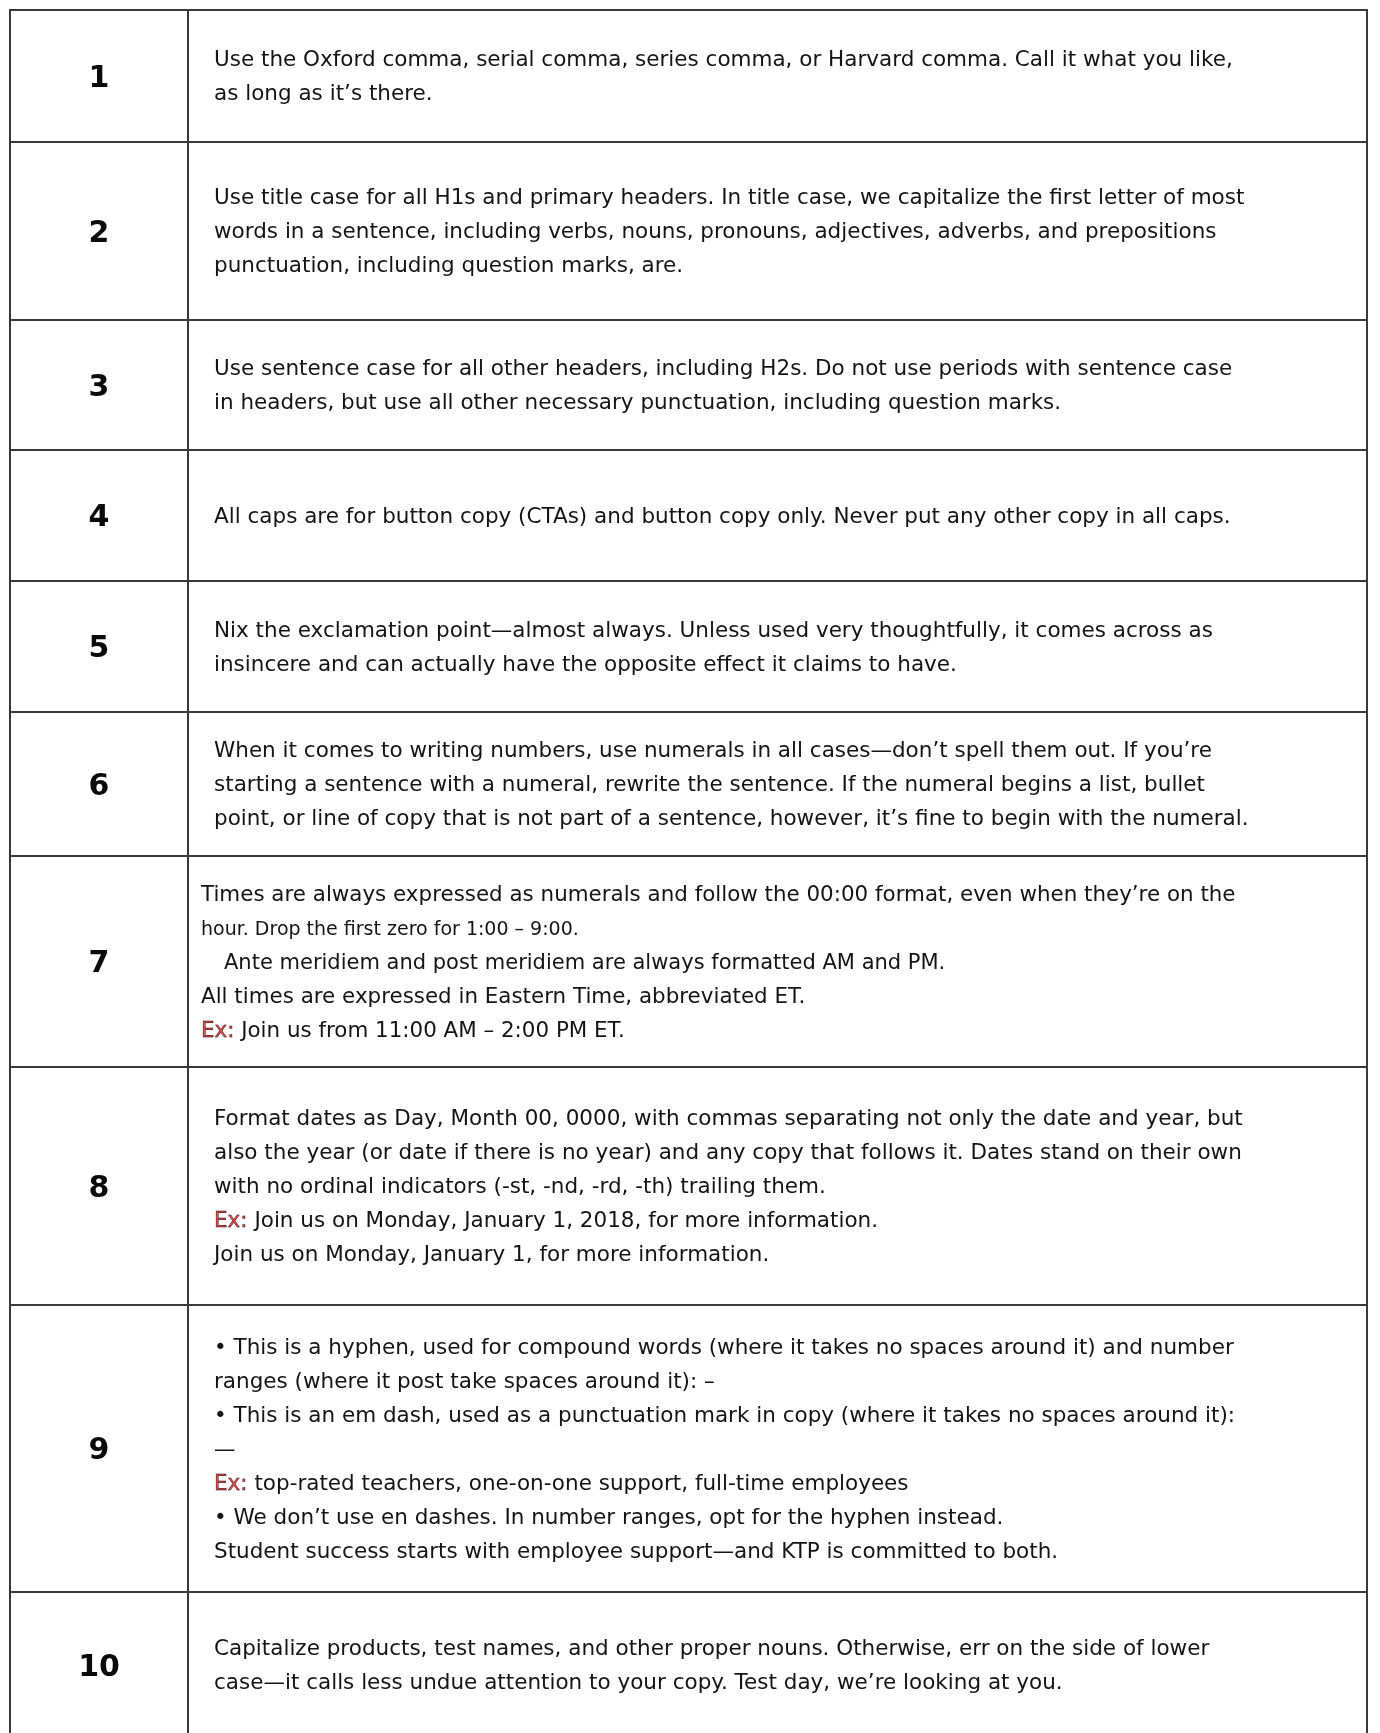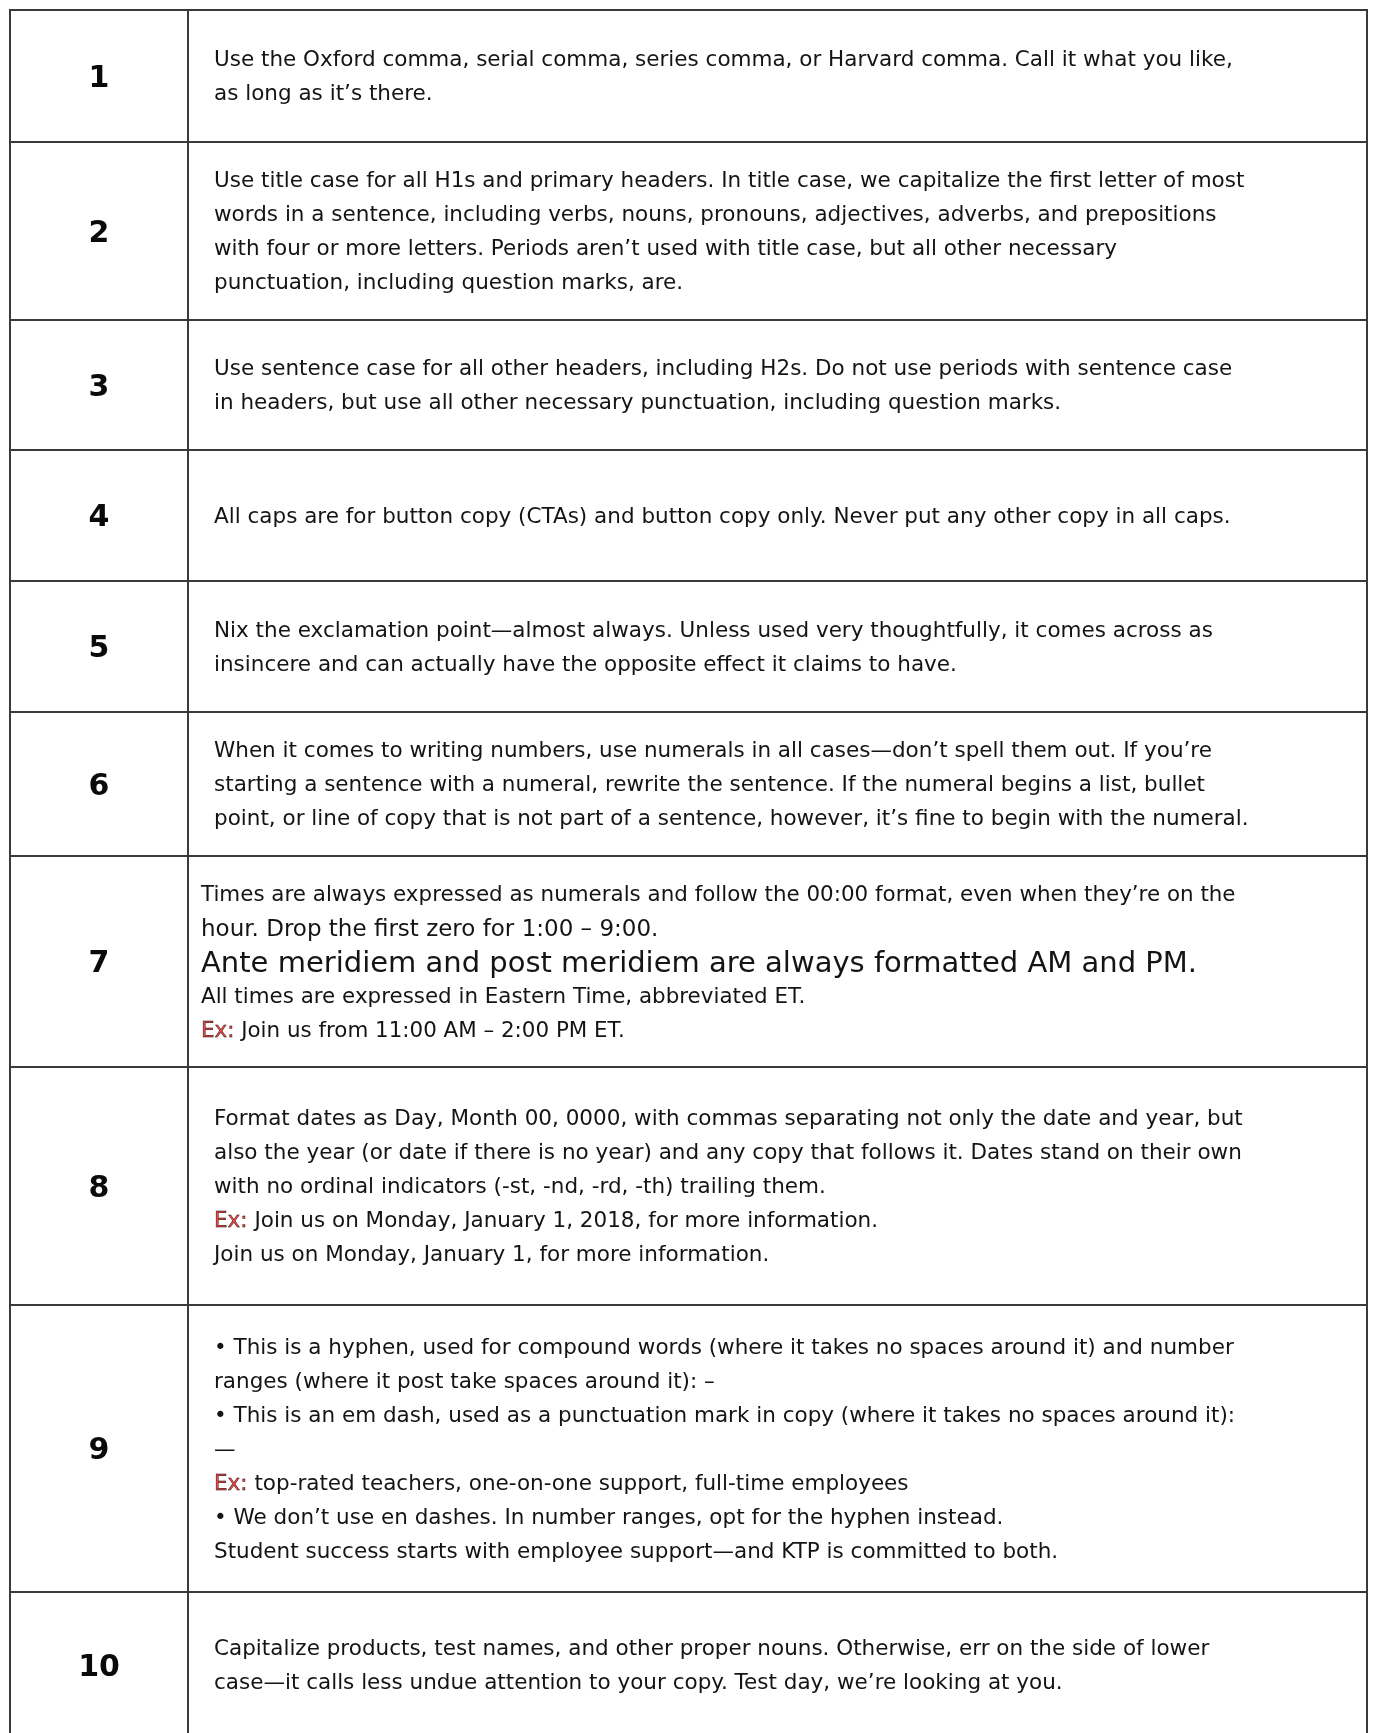--- a/index.html
+++ b/index.html
@@ -74,21 +74,20 @@
       <span class="line">Use the Oxford comma, serial comma, series comma, or Harvard comma. Call it what you like,</span>
       <span class="line">as long as it’s there.</span>
     </div>
   </div>
 
   <div class="rule-row" style="height:178px">
     <div class="rule-number">2</div>
     <div class="rule-text">
       <span class="line">Use title case for all H1s and primary headers. In title case, we capitalize the first letter of most</span>
       <span class="line">words in a sentence, including verbs, nouns, pronouns, adjectives, adverbs, and prepositions</span>
-      <span class="line">with four or more letters. Periods aren’t used with title case, but all other necessary</span>
       <span class="line">punctuation, including question marks, are.</span>
     </div>
   </div>
 
   <div class="rule-row" style="height:130px">
     <div class="rule-number">3</div>
     <div class="rule-text">
       <span class="line">Use sentence case for all other headers, including H2s. Do not use periods with sentence case</span>
       <span class="line">in headers, but use all other necessary punctuation, including question marks.</span>
     </div>
@@ -115,22 +114,22 @@
       <span class="line">When it comes to writing numbers, use numerals in all cases—don’t spell them out. If you’re</span>
       <span class="line">starting a sentence with a numeral, rewrite the sentence. If the numeral begins a list, bullet</span>
       <span class="line">point, or line of copy that is not part of a sentence, however, it’s fine to begin with the numeral.</span>
     </div>
   </div>
 
   <div class="rule-row" style="height:211px">
     <div class="rule-number">7</div>
     <div class="rule-text indent-small">
       <span class="line" style="font-size: 21.41px;">Times are always expressed as numerals and follow the 00:00 format, even when they’re on the</span>
-      <span class="line" style="font-size: 23px;">hour. Drop the first zero for 1:00 – 9:00.</span>
-      <span class="line" style="font-size: 29px;">Ante meridiem and post meridiem are always formatted AM and PM.</span>
+      <span class="line" style="font-size: 19px;">hour. Drop the first zero for 1:00 – 9:00.</span>
+      <span class="line" style="font-size: 21px; margin-left: 23px;">Ante meridiem and post meridiem are always formatted AM and PM.</span>
       <span class="line" style="font-size: 21.41px;">All times are expressed in Eastern Time, abbreviated ET.</span>
       <span class="line" style="font-size: 21.41px;"><span class="ex-label">Ex:</span><span> Join us from 11:00 AM – 2:00 PM ET.</span></span>
     </div>
   </div>
 
   <div class="rule-row" style="height:238px">
     <div class="rule-number">8</div>
     <div class="rule-text">
       <span class="line">Format dates as Day, Month 00, 0000, with commas separating not only the date and year, but</span>
       <span class="line">also the year (or date if there is no year) and any copy that follows it. Dates stand on their own</span>

